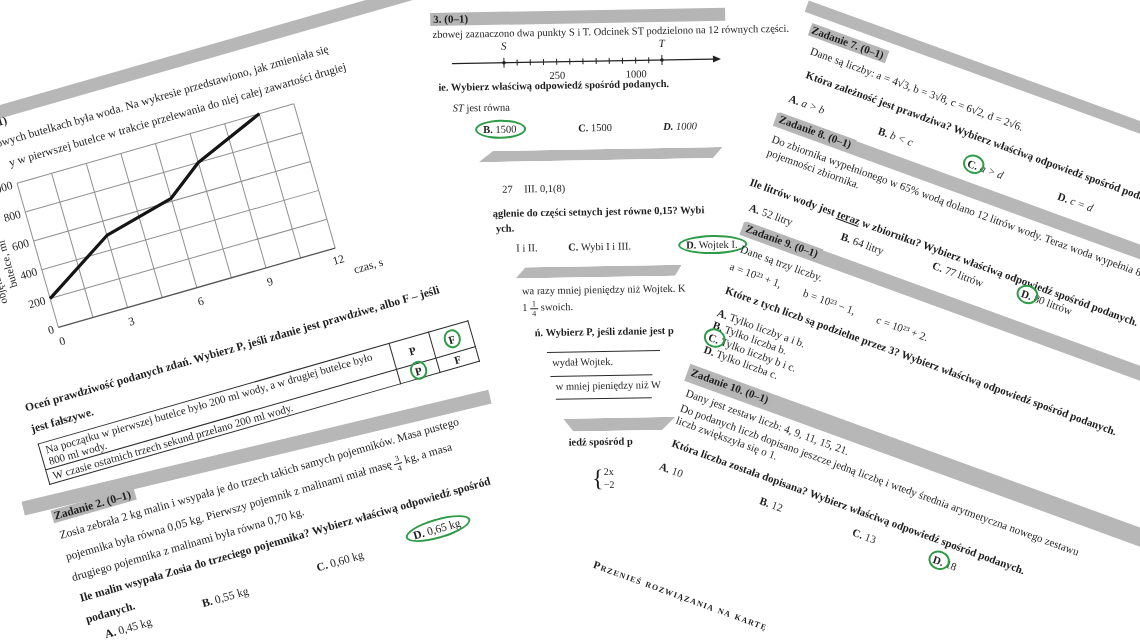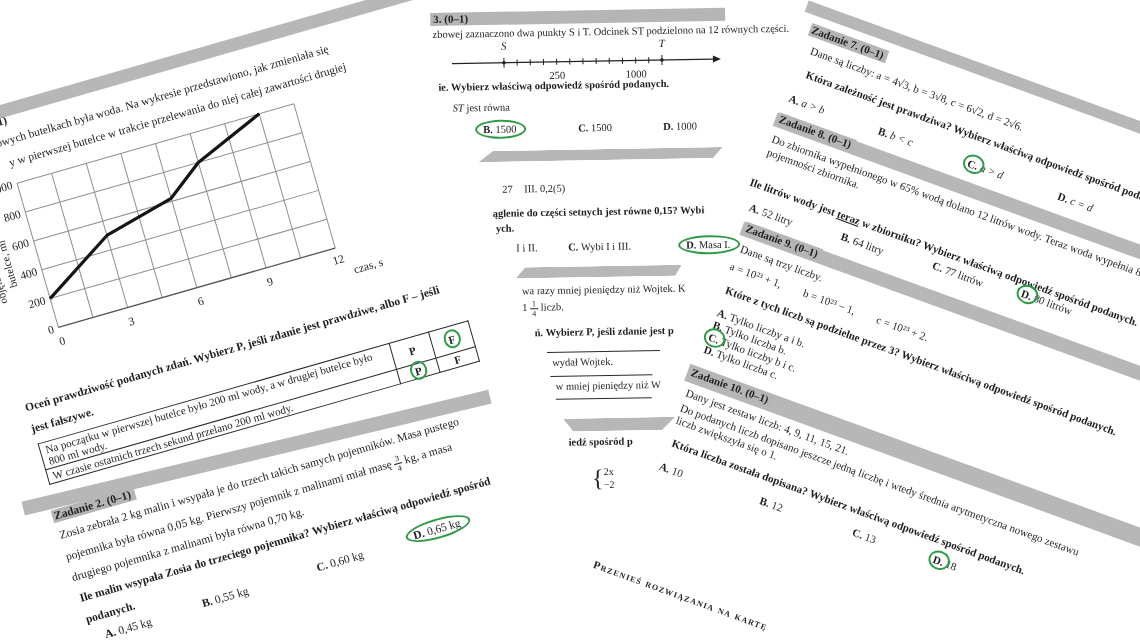--- a/index.html
+++ b/index.html
@@ -158,39 +158,39 @@
       <text x="213" y="13" font-size="11" font-style="italic" text-anchor="middle">T</text>
       <text x="108" y="43" font-size="10.5" text-anchor="middle">250</text>
       <text x="187" y="43" font-size="10.5" text-anchor="middle">1000</text>
     </svg>
 
     <div class="abs b" style="left:7px;top:74px;">ie. Wybierz właściwą odpowiedź spośród podanych.</div>
     <div class="abs" style="left:14px;top:95px;margin-left:7px;"><span class="it">ST</span><span> jest równa</span></div>
 
     <span class="abs opt circled" style="left:51px;top:117px;"><b class="ol">B.</b> <span>1500</span></span>
     <span class="abs opt" style="left:146px;top:117px;"><b class="ol">C.</b> <span>1500</span></span>
-    <span class="abs opt" style="left:231px;top:117px;"><b class="ol">D.</b> <span>1000</span></span>
+    <span class="abs opt" style="left:231px;top:117px;font-style:italic;"><b class="ol">D.</b> <span>1000</span></span>
 
     <div class="band trap1" style="left:46px;top:144px;width:244px;height:11px;"></div>
 
     <span class="abs" style="left:69px;top:177px;">27</span>
-    <span class="abs" style="left:91px;top:177px;">III. 0,2(5)</span>
+    <span class="abs" style="left:91px;top:177px;">III. 0,1(8)</span>
     <div class="abs b" style="left:59px;top:201px;">ąglenie do części setnych jest równe 0,15? Wybi</div>
     <div class="abs b" style="left:62px;top:216px;">ych.</div>
 
     <span class="abs opt" style="left:82px;top:236px;"><span>I i II.</span></span>
     <span class="abs opt" style="left:134px;top:236px;"><b class="ol">C.</b> <span>Wybi I i III.</span></span>
-    <span class="abs opt circled" style="left:216px;top:236px;"><b class="ol">D.</b> <span>Masa I.</span></span>
+    <span class="abs opt circled" style="left:216px;top:236px;"><b class="ol">D.</b> <span>Wojtek I.</span></span>
 
     <div class="band trap1" style="left:81px;top:261px;width:166px;height:11px;"></div>
     <div class="abs" style="left:87px;top:279px;">wa razy mniej pieniędzy niż Wojtek. K</div>
     <div class="abs" style="left:87px;top:294px;">
       <span>1</span>
       <span class="frac"><span class="fn">1</span><span class="fd">4</span></span>
-      <span>liczb.</span>
+      <span>swoich.</span>
     </div>
     <div class="abs b" style="left:99px;top:321px;">ń. Wybierz P, jeśli zdanie jest p</div>
 
     <div class="hline" style="left:111px;top:346px;width:113px;"></div>
     <div class="abs" style="left:116px;top:351px;">wydał Wojtek.</div>
     <div class="hline" style="left:114px;top:370px;width:102px;"></div>
     <div class="abs" style="left:119px;top:375px;">w mniej pieniędzy niż W</div>
     <div class="hline" style="left:119px;top:393px;width:96px;"></div>
 
     <div class="band trap2" style="left:126px;top:413px;width:112px;height:13px;"></div>

